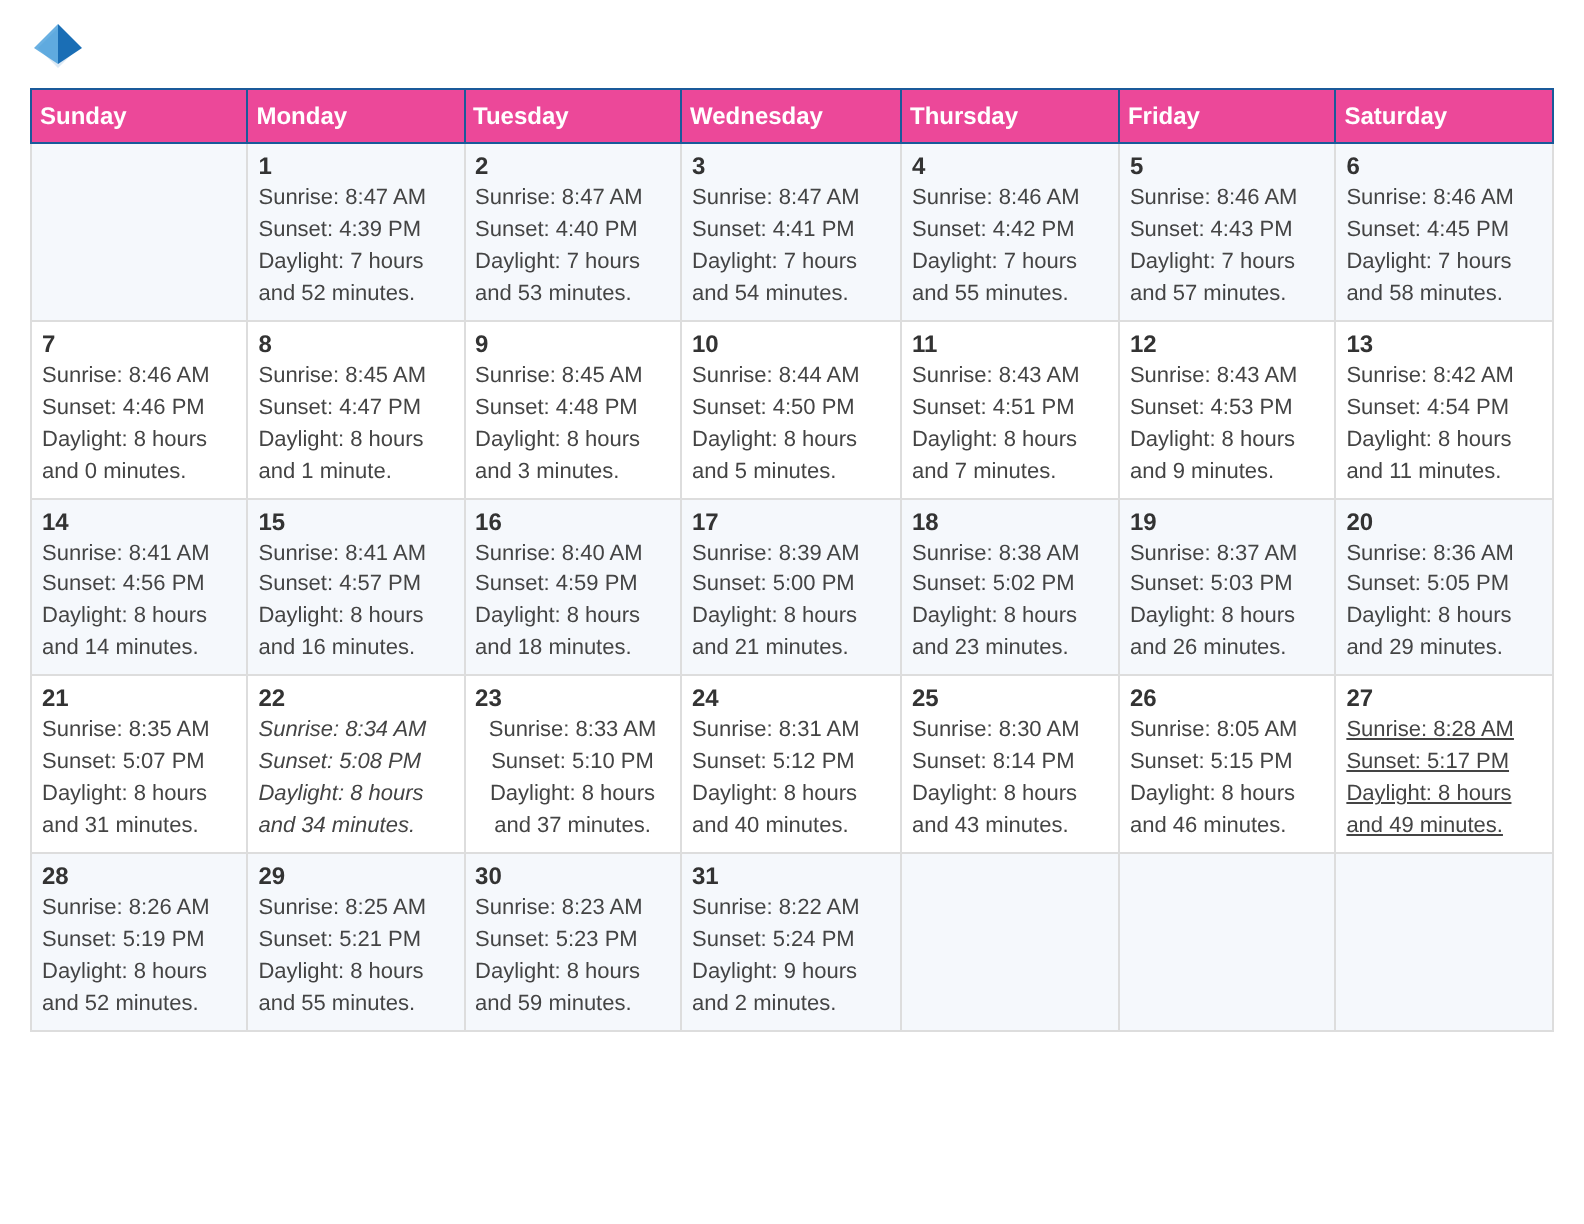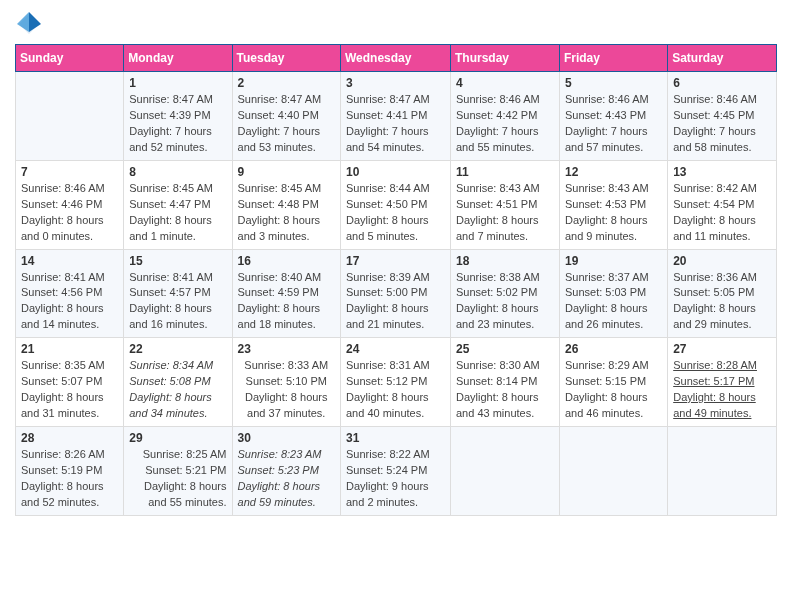--- a/index.html
+++ b/index.html
@@ -308,21 +308,21 @@
         </td>
         <td>
           <span class="day-number">25</span>
           <div class="day-info" style="white-space: pre-line;">Sunrise: 8:30 AM
 Sunset: 8:14 PM
 Daylight: 8 hours
 and 43 minutes.</div>
         </td>
         <td>
           <span class="day-number">26</span>
-          <div class="day-info" style="white-space: pre-line;">Sunrise: 8:29 AM
+          <div class="day-info" style="white-space: pre-line;">Sunrise: 8:05 AM
 Sunset: 5:15 PM
 Daylight: 8 hours
 and 46 minutes.</div>
         </td>
         <td>
           <span class="day-number">27</span>
           <div class="day-info" style="white-space: pre-line; text-decoration: underline;">Sunrise: 8:28 AM
 Sunset: 5:17 PM
 Daylight: 8 hours
 and 49 minutes.</div>
@@ -331,28 +331,28 @@
       <tr>
         <td>
           <span class="day-number">28</span>
           <div class="day-info" style="white-space: pre-line;">Sunrise: 8:26 AM
 Sunset: 5:19 PM
 Daylight: 8 hours
 and 52 minutes.</div>
         </td>
         <td>
           <span class="day-number">29</span>
-          <div class="day-info" style="white-space: pre-line; text-align: right;">Sunrise: 8:25 AM
+          <div class="day-info" style="white-space: pre-line;">Sunrise: 8:25 AM
 Sunset: 5:21 PM
 Daylight: 8 hours
 and 55 minutes.</div>
         </td>
         <td>
           <span class="day-number">30</span>
-          <div class="day-info" style="white-space: pre-line; font-style: italic;">Sunrise: 8:23 AM
+          <div class="day-info" style="white-space: pre-line;">Sunrise: 8:23 AM
 Sunset: 5:23 PM
 Daylight: 8 hours
 and 59 minutes.</div>
         </td>
         <td>
           <span class="day-number">31</span>
           <div class="day-info" style="white-space: pre-line;">Sunrise: 8:22 AM
 Sunset: 5:24 PM
 Daylight: 9 hours
 and 2 minutes.</div>

